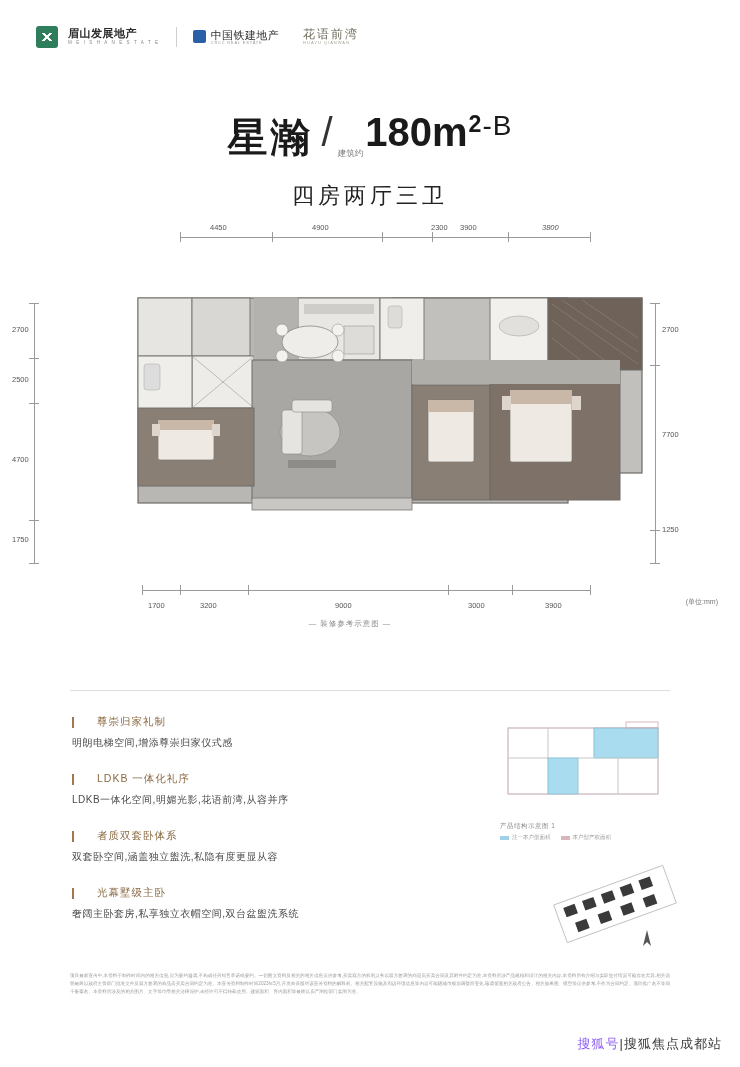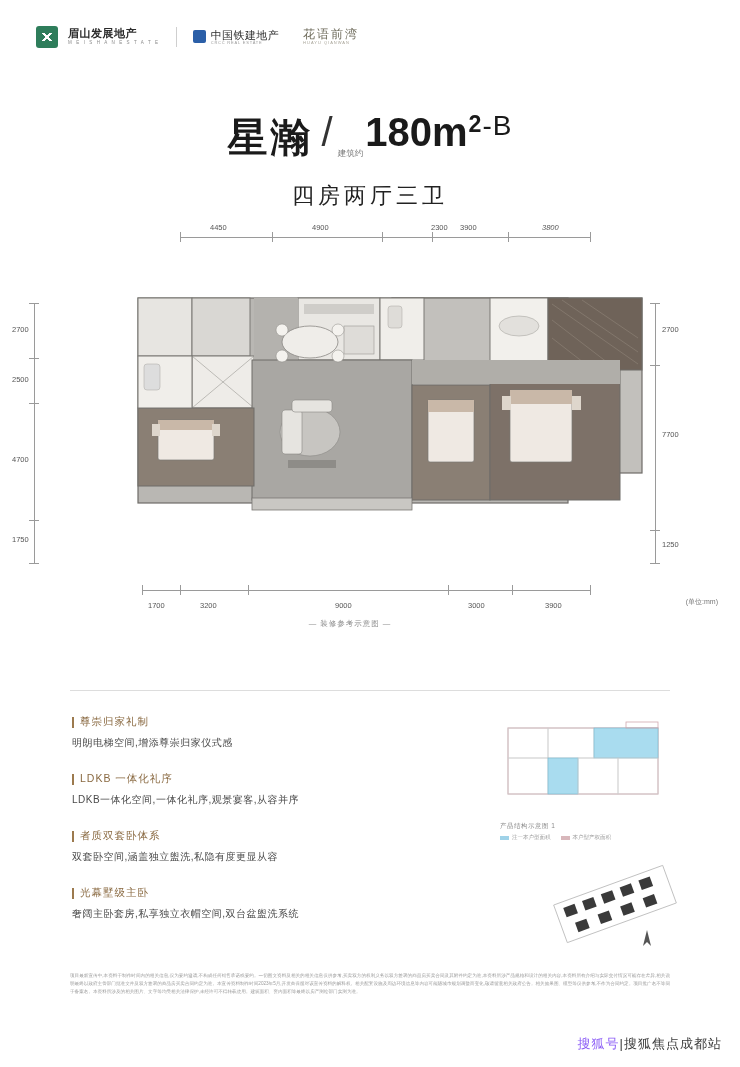--- a/index.html
+++ b/index.html
@@ -63,21 +63,21 @@
 
   .note-plan { position:absolute; top:404px; width:700px; text-align:center; font-size:7.5px; color:#8c8c8c; letter-spacing:1px;}
   .unit-note { position:absolute; right:22px; top:382px; font-size:7px; color:#777; }
 
   
   .divider { position:absolute; left:70px; top:690px; width:600px; height:1px; background:#ddd; }
 
   
   .features { position:absolute; left:72px; top:715px; width:400px; }
   .feature { margin-bottom:22px; }
-  .feature .head { display:flex; align-items:center; gap:6px; }
+  .feature .head { display:flex; align-items:center; gap:23px; }
   .feature .bar { width:2px; height:11px; background:#9c7a4e; }
   .feature .htxt { font-size:10.5px; color:#8a6a42; letter-spacing:1px; }
   .feature .body { margin-top:7px; font-size:10px; color:#4a4a4a; letter-spacing:0.5px; }
 
   
   .mini-plan { position:absolute; left:500px; top:718px; width:170px; height:92px; }
   .mini-caption { position:absolute; left:500px; top:822px; font-size:6.5px; color:#8a8a8a; letter-spacing:0.5px; }
   .mini-legend { position:absolute; left:500px; top:834px; font-size:5.5px; color:#9a9a9a; display:flex; gap:10px;}
   .mini-legend span.k { display:inline-block; width:9px; height:4px; background:#9fd2e8; margin-right:3px; vertical-align:middle;}
   .mini-legend span.k2 { display:inline-block; width:9px; height:4px; background:#d8b7bb; margin-right:3px; vertical-align:middle;}
@@ -157,21 +157,21 @@
   <div class="dim-row" style="left:12px; top:320px;">1750</div>
 
   <div class="tick-line" style="left:655px; top:88px; width:1px; height:260px;"></div>
   <div class="tick-line" style="left:650px; top:88px; width:10px; height:1px;"></div>
   <div class="tick-line" style="left:650px; top:150px; width:10px; height:1px;"></div>
   <div class="tick-line" style="left:650px; top:315px; width:10px; height:1px;"></div>
   <div class="tick-line" style="left:650px; top:348px; width:10px; height:1px;"></div>
 
   <div class="dim-row" style="left:662px; top:110px;">2700</div>
   <div class="dim-row" style="left:662px; top:215px;">7700</div>
-  <div class="dim-row" style="left:662px; top:325px;text-align:right;">1250</div>
+  <div class="dim-row" style="left:662px; top:310px;text-align:right;">1250</div>
 
   <svg class="plan-img" viewBox="0 0 555 280">
     <rect x="0" y="0" width="555" height="280" fill="#ffffff"></rect>
 
     <rect x="46" y="8" width="430" height="205" fill="#b9b7b3" stroke="#6e6c68" stroke-width="1.2"></rect>
     <rect x="300" y="8" width="250" height="175" fill="#c2c0bc" stroke="#6e6c68" stroke-width="1.2"></rect>
 
     <rect x="46" y="8" width="54" height="58" fill="#e7e5e1" stroke="#7a7874" stroke-width="1"></rect>
     <rect x="100" y="8" width="58" height="58" fill="#d9d7d3" stroke="#7a7874" stroke-width="1"></rect>
 
@@ -263,21 +263,21 @@
       <span class="htxt">尊崇归家礼制</span>
     </div>
     <div class="body">明朗电梯空间,增添尊崇归家仪式感</div>
   </div>
 
   <div class="feature">
     <div class="head">
       <span class="bar"></span>
       <span class="htxt">LDKB 一体化礼序</span>
     </div>
-    <div class="body">LDKB一体化空间,一体化礼序,观景宴客,从容并序</div>
+    <div class="body">LDKB一体化空间,明媚光影,花语前湾,从容并序</div>
   </div>
 
 
   <div class="feature">
     <div class="head">
       <span class="bar"></span>
       <span class="htxt">者质双套卧体系</span>
     </div>
     <div class="body">双套卧空间,涵盖独立盥洗,私隐有度更显从容</div>
   </div>

